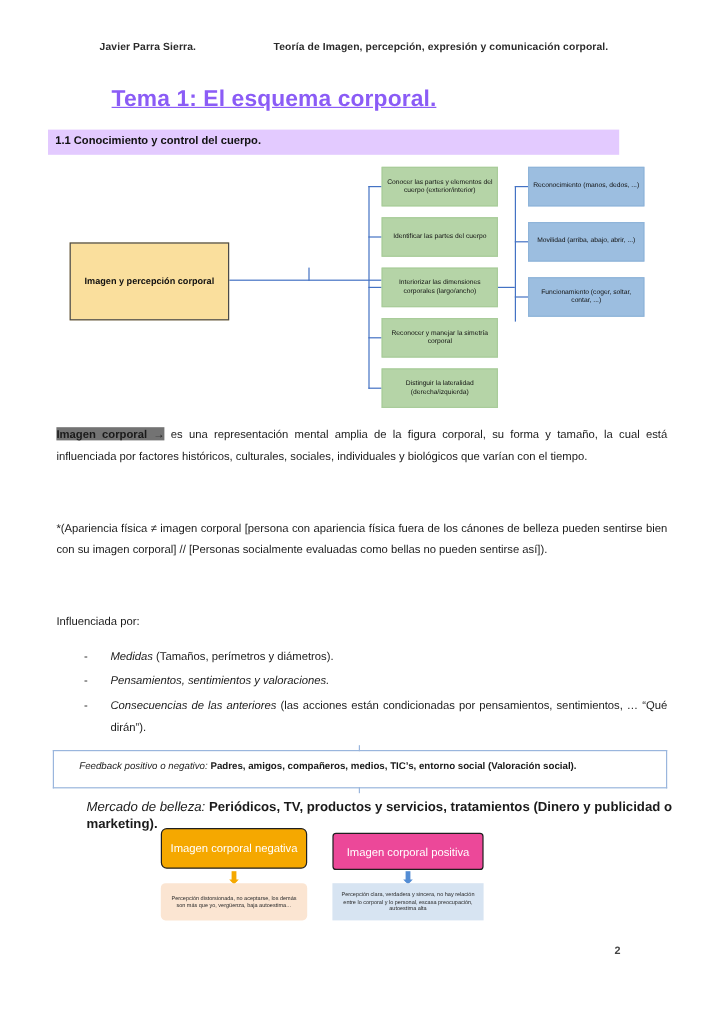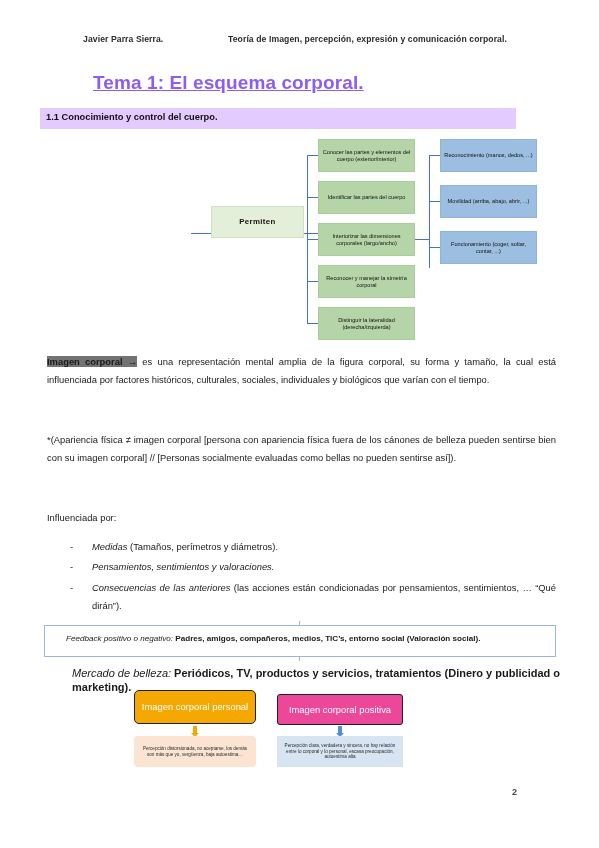--- a/index.html
+++ b/index.html
@@ -161,21 +161,21 @@
     <div class="ln lnh" style="left:307px;top:106px;width:11px;"></div>
     <div class="ln lnh" style="left:307px;top:148px;width:11px;"></div>
     <div class="ln lnh" style="left:307px;top:190px;width:11px;"></div>
 
     <div class="ln lnh" style="left:415px;top:106px;width:14px;"></div>
     <div class="ln lnv" style="left:429px;top:22px;height:113px;"></div>
     <div class="ln lnh" style="left:429px;top:22px;width:11px;"></div>
     <div class="ln lnh" style="left:429px;top:68px;width:11px;"></div>
     <div class="ln lnh" style="left:429px;top:114px;width:11px;"></div>
 
-    <div class="dg-box permiten-box">Permiten</div>
+    <div class="dg-box main-box">Imagen y percepción corporal</div>
 
     <div class="dg-box green-box g1">Conocer las partes y elementos del cuerpo (exterior/interior)</div>
     <div class="dg-box green-box g2">Identificar las partes del cuerpo</div>
     <div class="dg-box green-box g3">Interiorizar las dimensiones corporales (largo/ancho)</div>
     <div class="dg-box green-box g4">Reconocer y manejar la simetría corporal</div>
     <div class="dg-box green-box g5">Distinguir la lateralidad (derecha/izquierda)</div>
 
     <div class="dg-box blue-box b1">Reconocimiento (manos, dedos, ...)</div>
     <div class="dg-box blue-box b2">Movilidad (arriba, abajo, abrir, ...)</div>
     <div class="dg-box blue-box b3">Funcionamiento (coger, soltar, contar, ...)</div>
@@ -214,21 +214,21 @@
     <div class="fbtext">
       <span class="it">Feedback positivo o negativo:</span><span class="bd"> Padres, amigos, compañeros, medios, TIC’s, entorno social (Valoración social).</span>
     </div>
   </div>
 
   <div class="mkt">
     <span class="it">Mercado de belleza:</span><span class="bd"> Periódicos, TV, productos y servicios, tratamientos (Dinero y publicidad o marketing).</span>
   </div>
 
   <div class="bdg">
-    <div class="cap-box neg-cap">Imagen corporal personal</div>
+    <div class="cap-box neg-cap">Imagen corporal negativa</div>
     <div class="cap-box pos-cap">Imagen corporal positiva</div>
     <div class="conn conn-n"></div>
     <div class="conn-tri tri-n"></div>
     <div class="conn conn-p"></div>
     <div class="conn-tri tri-p"></div>
     <div class="desc-box neg-desc">Percepción distorsionada, no aceptarse, los demás son más que yo, vergüenza, baja autoestima…</div>
     <div class="desc-box pos-desc">Percepción clara, verdadera y sincera, no hay relación entre lo corporal y lo personal, escasa preocupación, autoestima alta</div>
   </div>
 
   <div class="pageno">2</div>

